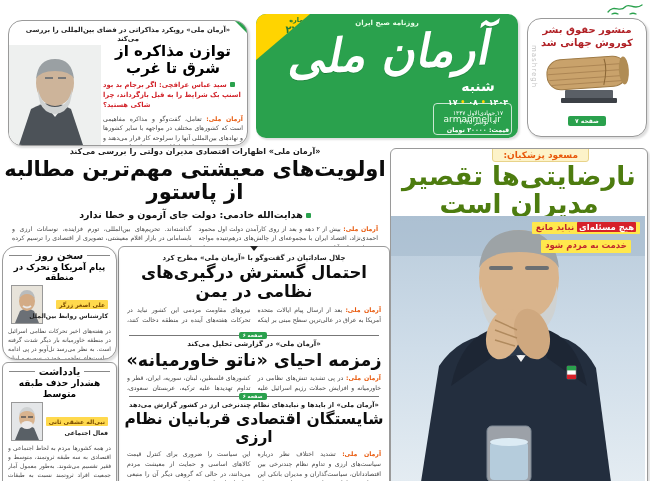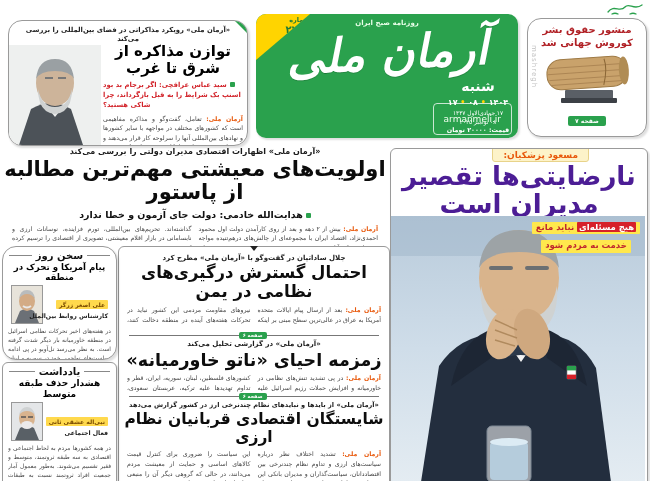--- a/index.html
+++ b/index.html
@@ -203,21 +203,21 @@
     </div>
     <span class="ytag auth-tag">نبی‌اله عشقی ثانی</span>
     <span class="auth-role">فعال اجتماعی</span>
   </div>
   <div class="body-txt" style="margin:1px 5px 0;font-size:5.9px;height:40px;">در همه کشورها مردم به لحاظ اجتماعی و اقتصادی به سه طبقه ثروتمند، متوسط و فقیر تقسیم می‌شوند. به‌طور معمول آمار جمعیت افراد ثروتمند نسبت به طبقات متوسط و فقیر خیلی کمتر است لیکن به لحاظ اقتصادی نقش و تأثیرگذاری بسیار بیشتر و تعیین...</div>
 </div>
 
 <div class="abs box" style="left:390px;top:148px;width:256px;height:333px;overflow:hidden;border-radius:6px 6px 0 0;">
   <div class="abs" style="top:-1px;right:58px;background:#fdf3c9;border:1px solid #e8d38a;color:#e8590c;
        font-size:9px;font-weight:bold;padding:1px 10px;border-radius:0 0 3px 3px;z-index:4;">مسعود پزشکیان:</div>
-  <div style="margin-top:13px;text-align:center;font-weight:bold;color:#4c1d95;line-height:1.08;letter-spacing:-0.5px;">
+  <div style="margin-top:13px;text-align:center;font-weight:bold;color:#4d7c0f;line-height:1.08;letter-spacing:-0.5px;">
     <div style="font-size:26px;">نارضایتی‌ها تقصیر</div>
     <div style="font-size:26px;">مدیران است</div>
   </div>
 
   <div class="callout" style="right:3px;top:67px;width:116px;">
     <span class="line"><span class="hl">هیچ مسئله‌ای</span> <span>نباید مانع</span></span><br>
     <span class="line">خدمت به مردم شود</span>
   </div>
 
   <div class="abs" style="left:0;top:67px;width:254px;height:266px;">

